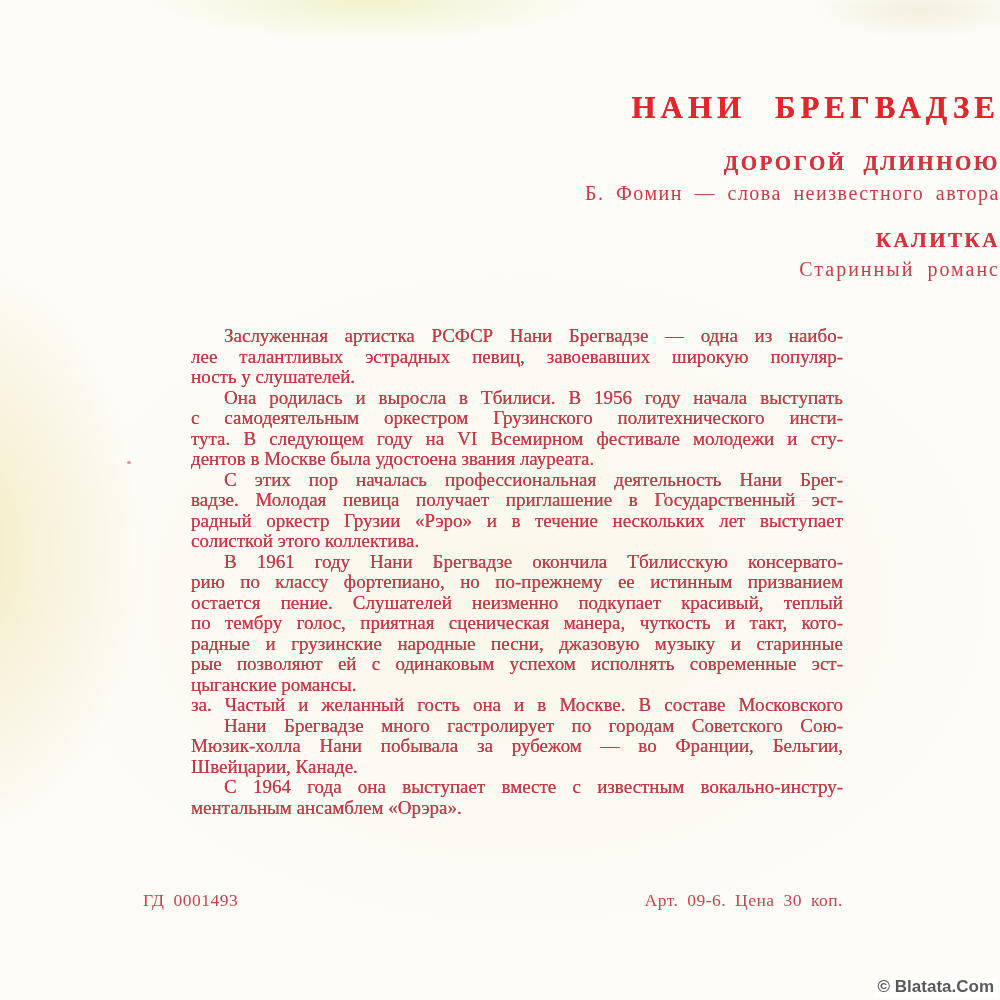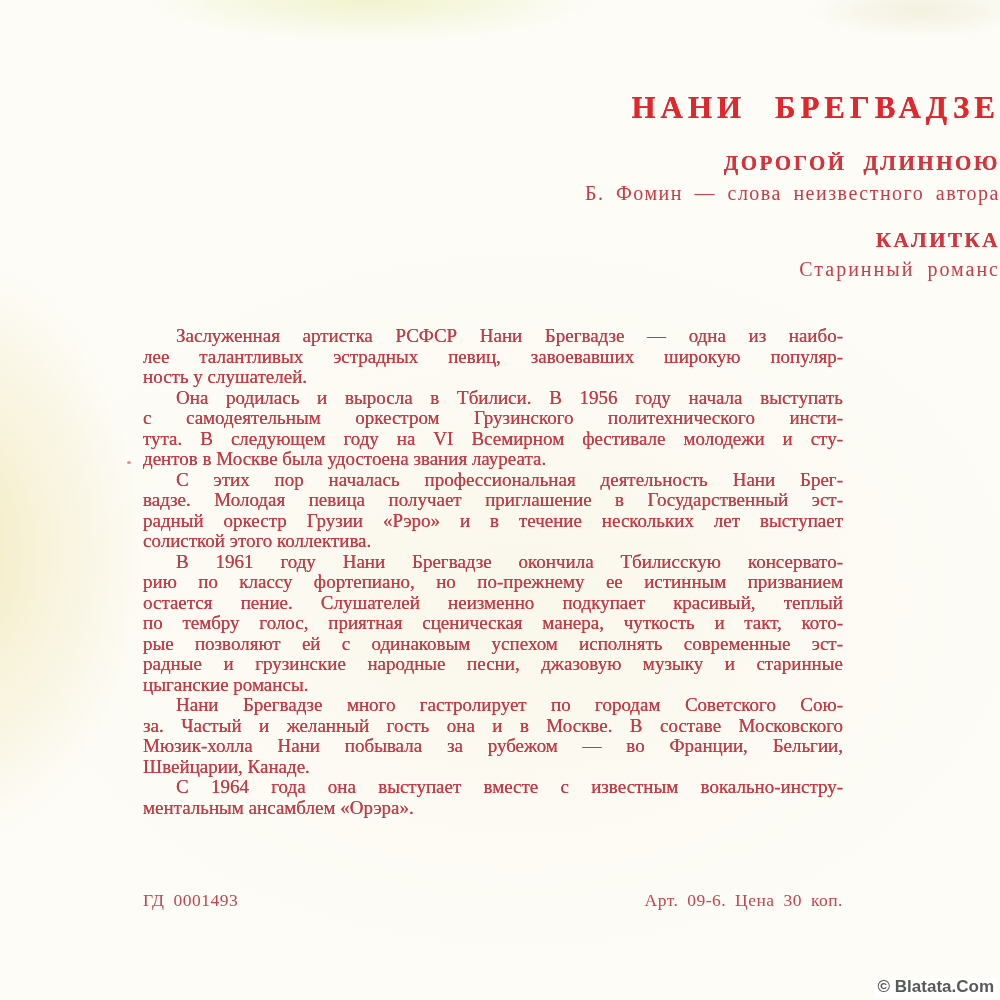--- a/index.html
+++ b/index.html
@@ -65,20 +65,21 @@
     font-size: 19px;
     line-height: 20.5px;
     text-shadow: 0 0 0.35px #c43b46;
   }
   .para { margin: 0; }
   .text-line {
     text-align: justify;
     text-align-last: justify;
     height: 20.5px;
     overflow: hidden;
+    margin-left: 48px;
   }
   .text-line.first { padding-left: 33px; }
   .text-line.last { text-align-last: left; }
 
   
   .footer {
     position: absolute;
     left: 143px;
     top: 890px;
     width: 700px;
@@ -146,27 +147,27 @@
         <div class="text-line first">С этих пор началась профессиональная деятельность Нани Брег-</div>
         <div class="text-line">вадзе. Молодая певица получает приглашение в Государственный эст-</div>
         <div class="text-line">радный оркестр Грузии «Рэро» и в течение нескольких лет выступает</div>
         <div class="text-line last">солисткой этого коллектива.</div>
       </div>
       <div class="para">
         <div class="text-line first">В 1961 году Нани Брегвадзе окончила Тбилисскую консервато-</div>
         <div class="text-line">рию по классу фортепиано, но по-прежнему ее истинным призванием</div>
         <div class="text-line">остается пение. Слушателей неизменно подкупает красивый, теплый</div>
         <div class="text-line">по тембру голос, приятная сценическая манера, чуткость и такт, кото-</div>
+        <div class="text-line">радные и грузинские народные песни, джазовую музыку и старинные</div>
         <div class="text-line">рые позволяют ей с одинаковым успехом исполнять современные эст-</div>
-        <div class="text-line">радные и грузинские народные песни, джазовую музыку и старинные</div>
         <div class="text-line last">цыганские романсы.</div>
       </div>
       <div class="para">
+        <div class="text-line">за. Частый и желанный гость она и в Москве. В составе Московского</div>
         <div class="text-line first">Нани Брегвадзе много гастролирует по городам Советского Сою-</div>
-        <div class="text-line">за. Частый и желанный гость она и в Москве. В составе Московского</div>
         <div class="text-line">Мюзик-холла Нани побывала за рубежом — во Франции, Бельгии,</div>
         <div class="text-line last">Швейцарии, Канаде.</div>
       </div>
       <div class="para">
         <div class="text-line first">С 1964 года она выступает вместе с известным вокально-инстру-</div>
         <div class="text-line last">ментальным ансамблем «Орэра».</div>
       </div>
     </div>
 
   <div class="footer">

